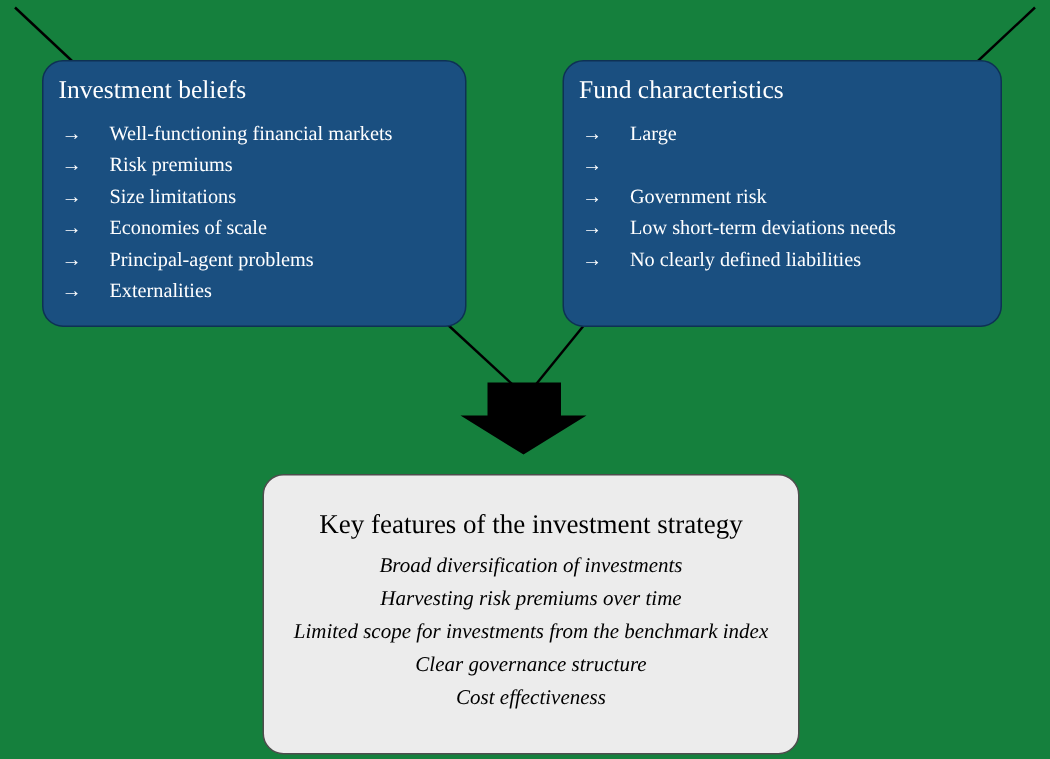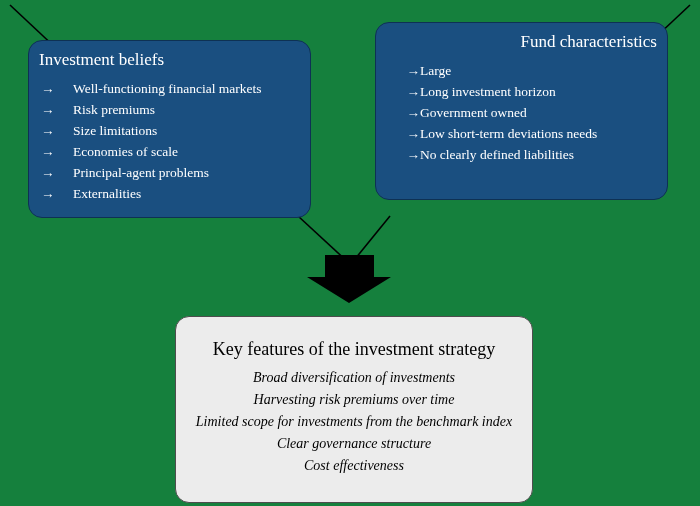--- a/index.html
+++ b/index.html
@@ -27,21 +27,21 @@
     position: absolute;
     z-index: 2;
     background: #1a4f80;
     border: 1px solid #0e3154;
     border-radius: 14px;
     color: #ffffff;
     box-sizing: border-box;
     padding: 8px 10px 0 10px;
   }
   .bluebox-left  { left: 28px;  top: 40px; width: 283px; height: 178px; }
-  .bluebox-right { left: 375px; top: 22px; width: 293px; height: 178px; text-align: right; }
+  .bluebox-right { left: 375px; top: 40px; width: 293px; height: 178px; }
   .bluebox .box-title {
     font-size: 17px;
     line-height: 22px;
     color: #ffffff;
   }
   .bullet-list {
     list-style: none;
     margin: 7px 0 0 0;
     padding: 0;
   }
@@ -140,25 +140,24 @@
 
   <div class="bluebox bluebox-right">
     <div class="box-title">Fund characteristics</div>
     <ul class="bullet-list">
       <li>
         <span class="bullet-arrow">→</span>
         <span>Large</span>
       </li>
       <li>
         <span class="bullet-arrow">→</span>
-        <span>Long investment horizon</span>
       </li>
       <li>
         <span class="bullet-arrow">→</span>
-        <span>Government owned</span>
+        <span>Government risk</span>
       </li>
       <li>
         <span class="bullet-arrow">→</span>
         <span>Low short-term deviations needs</span>
       </li>
       <li>
         <span class="bullet-arrow">→</span>
         <span>No clearly defined liabilities</span>
       </li>
     </ul>

